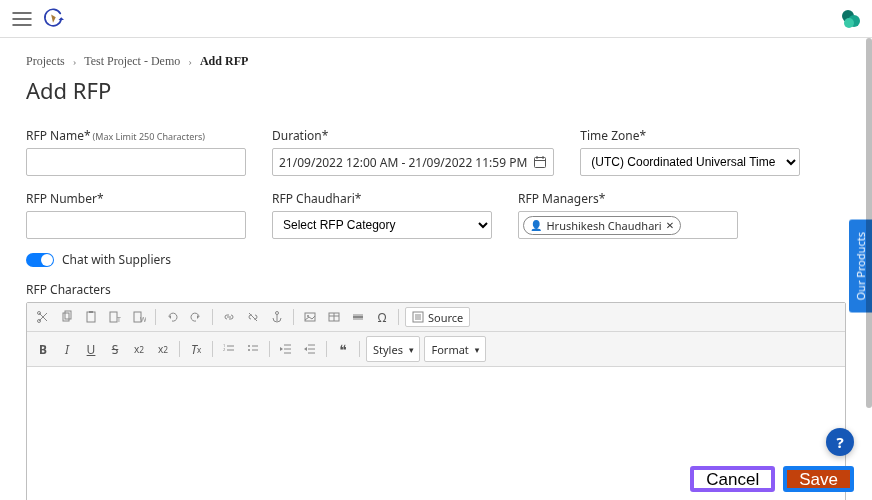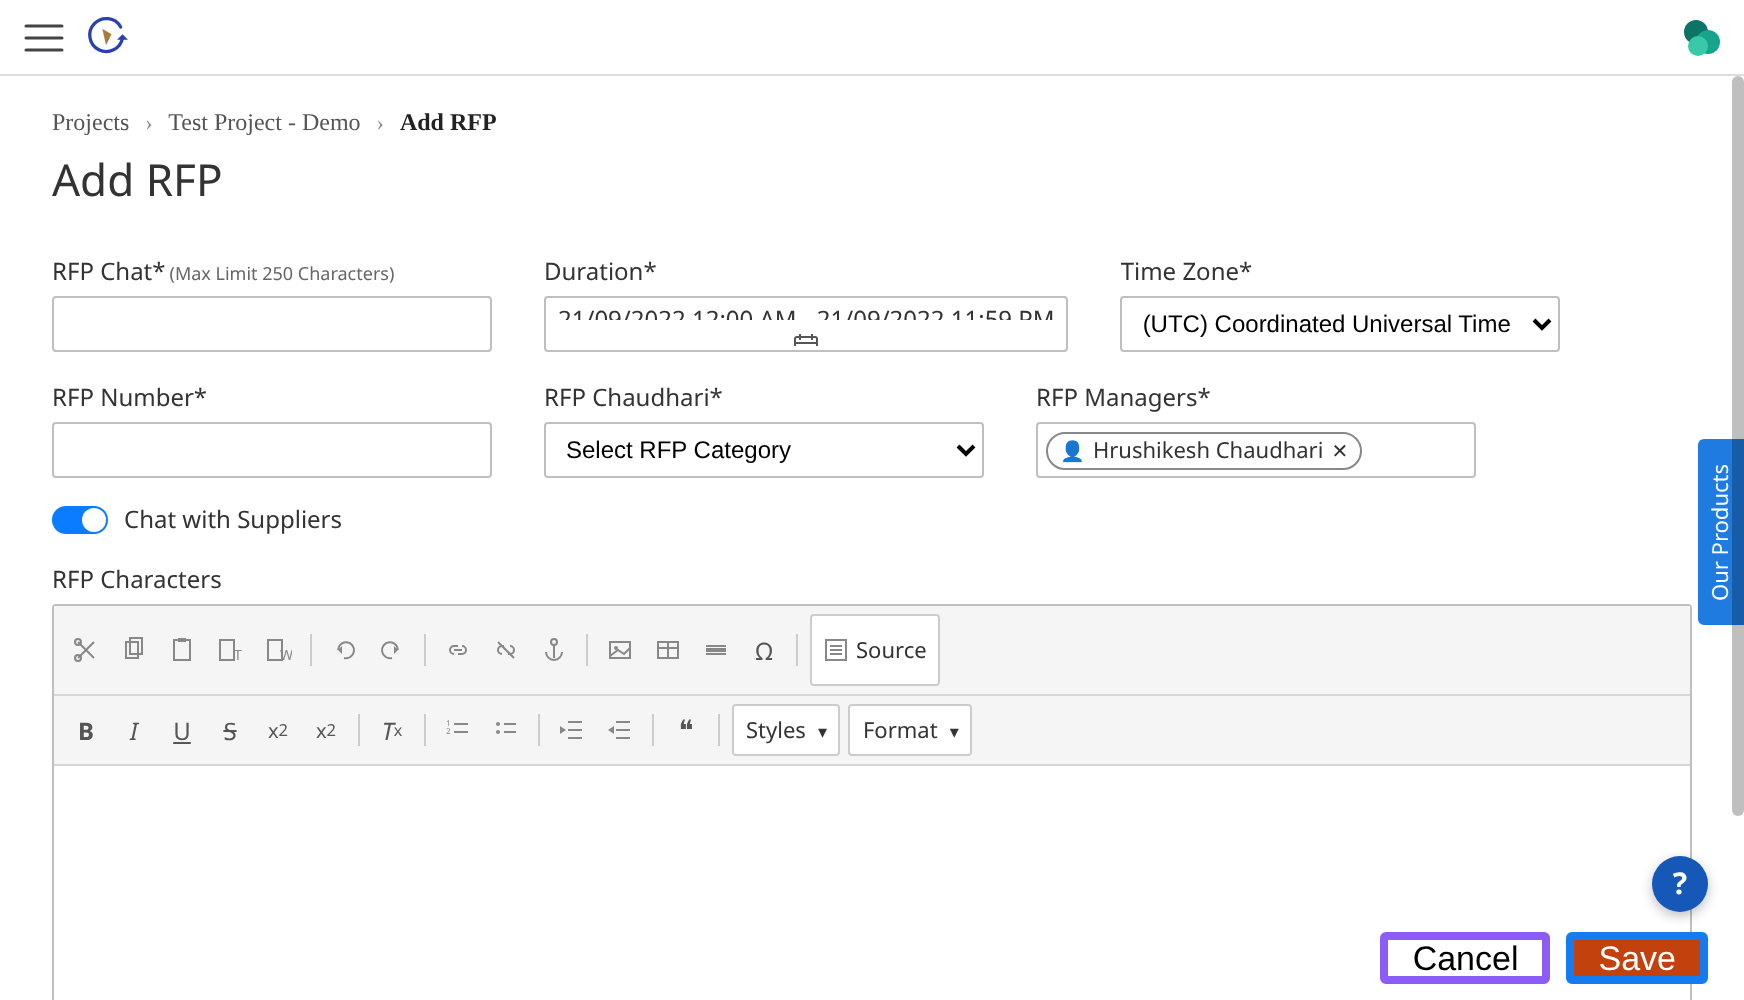--- a/index.html
+++ b/index.html
@@ -18,38 +18,38 @@
   .page-title { font-size: 22px; font-weight: 400; color: #333; margin-bottom: 22px; }
   .form-row { display: flex; gap: 26px; margin-bottom: 14px; }
   .col-1 { flex: 0 0 220px; }
   .col-2 { flex: 0 0 220px; }
   .col-3 { flex: 0 0 220px; }
   .label { font-size: 12px; color: #333; margin-bottom: 4px; }
   .hint { font-size: 9px; color: #666; margin-left: 2px; }
   input.text-input, select.select-input, .date-input, .chip-box {
     width: 100%; height: 28px; border: 1px solid #bfbfbf; border-radius: 2px; padding: 2px 6px; font-size: 12px; background: #fff;
   }
-  .date-input { display: flex; align-items: center; justify-content: space-between; gap: 6px; flex-direction: column; }
+  .date-input { display: flex; align-items: center; justify-content: space-between; gap: 6px; }
   .date-input span { white-space: nowrap; overflow: hidden; text-overflow: ellipsis; }
   .cal-icon svg { display: block; }
   .chip-box { display: flex; align-items: center; gap: 4px; padding: 2px 4px; height: auto; min-height: 28px; }
   .chip { display: inline-flex; align-items: center; gap: 4px; border: 1px solid #888; border-radius: 10px; padding: 1px 6px; font-size: 11px; }
   .chip .person-icon { font-size: 10px; }
   .chip .rm { cursor: pointer; font-size: 10px; }
   .toggle-row { display: flex; align-items: flex-start; gap: 8px; margin-bottom: 14px; }
   .switch { width: 28px; height: 14px; background: #0a7cff; border-radius: 7px; position: relative; cursor: pointer; }
   .switch::after { content: ""; position: absolute; right: 1px; top: 1px; width: 12px; height: 12px; background: #fff; border-radius: 50%; }
   .toggle-label { font-size: 12px; line-height: 14px; }
   .editor-wrap { border: 1px solid #bfbfbf; border-radius: 2px; background: #fafafa; margin-bottom: 14px; }
   .editor-tb { display: flex; flex-wrap: wrap; align-items: center; gap: 4px; padding: 4px 6px; border-bottom: 1px solid #d6d6d6; background: #f5f5f5; }
   .editor-tb2 { display: flex; flex-wrap: wrap; align-items: center; gap: 4px; padding: 4px 6px; border-bottom: 1px solid #d6d6d6; background: #f5f5f5; }
   .tb-btn { width: 20px; height: 20px; display: flex; align-items: center; justify-content: center; font-size: 12px; color: #555; cursor: pointer; border-radius: 2px; }
   .tb-btn svg { display: block; }
   .tb-sep { width: 1px; height: 16px; background: #ccc; margin: 0 2px; }
-  .tb-src { display: flex; align-items: center; gap: 4px; font-size: 11px; padding: 0 6px; height: 36px; border: 1px solid #ccc; border-radius: 2px; background: #fff; cursor: pointer; }
+  .tb-src { display: flex; align-items: center; gap: 4px; font-size: 11px; padding: 0 6px; height: 20px; border: 1px solid #ccc; border-radius: 2px; background: #fff; cursor: pointer; }
   .tb-combo { display: inline-flex; align-items: center; gap: 6px; font-size: 11px; border: 1px solid #ccc; border-radius: 2px; background: #fff; height: 20px; padding: 12px 6px; cursor: pointer; }
   .tb-combo .caret { font-size: 9px; }
   .editor-area { height: 160px; background: #fff; position: relative; }
   .footer-bar { position: fixed; bottom: 8px; right: 18px; display: flex; gap: 8px; }
   .btn { height: 26px; padding: 0 12px; border: 4px solid #8b5cf6; background: #fff; border-radius: 3px; font-size: 17px; cursor: pointer; }
   .btn.primary { background: #c2410c; color: #fff; border-color: #147cf0; }
   .fab-help { position: fixed; right: 18px; bottom: 44px; width: 28px; height: 28px; border-radius: 50%; background: #1658b7; color: #fff; display: flex; align-items: center; justify-content: center; font-weight: bold; font-size: 15px; cursor: pointer; box-shadow: 0 2px 6px rgba(0,0,0,0.25); }
   .side-tab { position: fixed; right: 0; top: 220px; writing-mode: vertical-rl; transform: rotate(180deg); background: #1f7be0; color: #fff; font-size: 11px; padding: 12px 4px; border-radius: 0 3px 3px 0; cursor: pointer; }
   .vscroll-track { position: fixed; right: 0; top: 38px; bottom: 0; width: 6px; background: transparent; }
   .vscroll-thumb { position: absolute; right: 0; top: 0; width: 6px; height: 80%; background: rgba(0,0,0,0.25); border-radius: 3px; }
@@ -91,21 +91,21 @@
     <span>Test Project - Demo</span>
     <span class="sep">›</span>
     <span class="current">Add RFP</span>
   </div>
 
   <div class="page-title">Add RFP</div>
 
   <div class="form-row">
     <div class="col-1">
       <div class="label">
-        <span>RFP Chat*</span><span class="hint">(Max Limit 250 Characters)</span>
+        <span>RFP Name*</span><span class="hint">(Max Limit 250 Characters)</span>
       </div>
       <input class="text-input" type="text" value="" style="">
     </div>
     <div class="col-2">
       <div class="label">Duration*</div>
       <div class="date-input">
         <span>21/09/2022 12:00 AM - 21/09/2022 11:59 PM</span>
         <span class="cal-icon">
           <svg width="14" height="14" viewBox="0 0 14 14">
             <rect x="1.5" y="2.5" width="11" height="10" rx="1" fill="none" stroke="#555"></rect>

